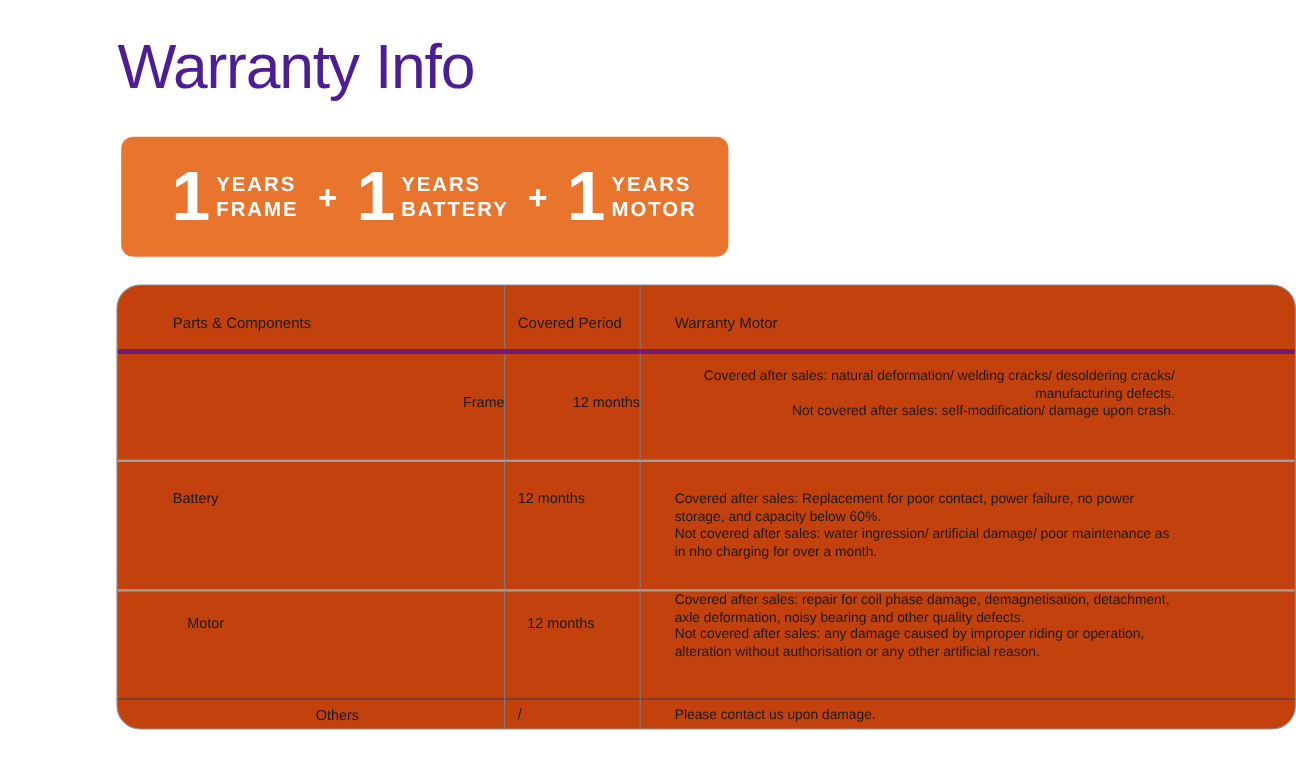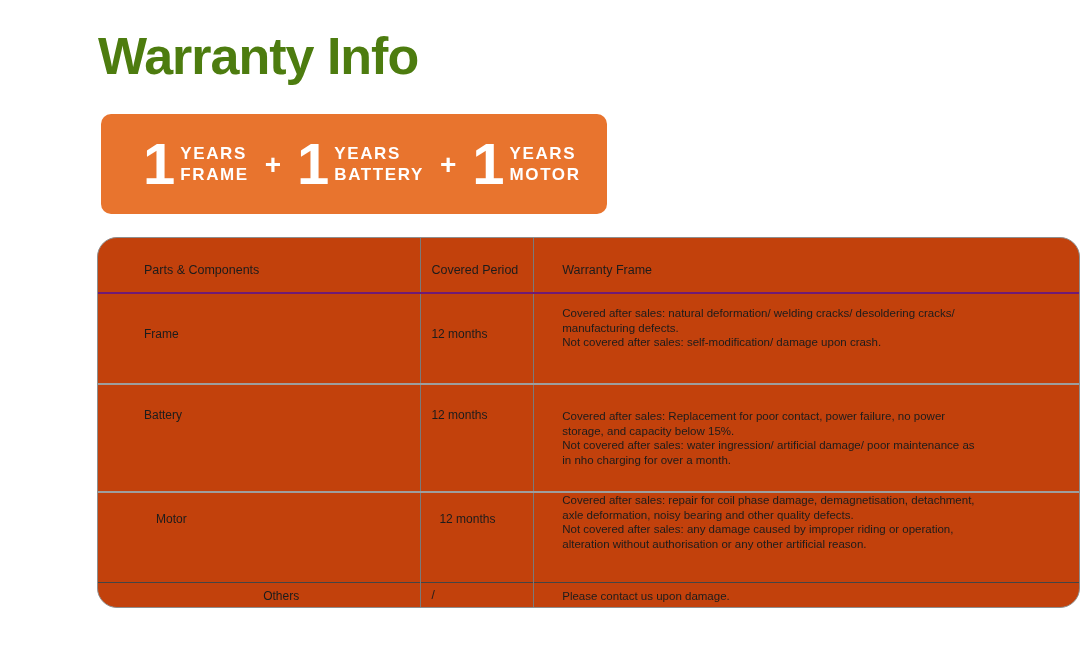--- a/index.html
+++ b/index.html
@@ -16,23 +16,23 @@
     overflow: hidden;
   }
 
   
   .title {
     position: absolute;
     left: 98px;
     top: 28px;
     font-size: 52px;
     line-height: 56px;
-    font-weight: 700;
+    font-weight: 400;
     letter-spacing: -1px;
-    color: #4d7c0f;
+    color: #4c1d95;
   }
 
   
   .banner {
     position: absolute;
     left: 101px;
     top: 114px;
     width: 506px;
     height: 100px;
     background: #E8742E;
@@ -107,21 +107,21 @@
     line-height: 14.5px;
     padding-right: 100px;
     white-space: pre-line;
   }
   tr.row-header   { height: 55px; }
   tr.row-frame    { height: 91px; }
   tr.row-battery  { height: 108px; }
   tr.row-motor    { height: 90px; }
   tr.row-others   { height: 27px; }
 
-  tr.row-frame td   { border-top: 2px solid #701a75; }
+  tr.row-frame td   { border-top: 4px solid #701a75; text-align: right; }
   tr.row-battery td { border-top: 2px solid #9e9e9e; }
   tr.row-motor td   { border-top: 2px solid #9e9e9e; }
   tr.row-others td  { border-top: 1px solid #444444; }
 
   tr.row-frame td.cell-c1,  tr.row-frame td.cell-c2  { padding-top: 33px; }
   tr.row-frame td.cell-c3   { padding-top: 12px; }
   tr.row-battery td.cell-c1, tr.row-battery td.cell-c2 { padding-top: 23px; }
   tr.row-battery td.cell-c3 { padding-top: 24px; }
   tr.row-motor td.cell-c1   { padding-top: 19px; padding-left: 58px; }
   tr.row-motor td.cell-c2   { padding-top: 19px; padding-left: 18px; }
@@ -167,32 +167,32 @@
     <table>
       <colgroup>
           <col class="c1">
           <col class="c2">
           <col class="c3">
         </colgroup>
       <tbody>
           <tr class="row-header">
         <th class="cell-c1">Parts &amp; Components</th>
         <th class="cell-c2">Covered Period</th>
-        <th class="cell-c3">Warranty Frame</th>
+        <th class="cell-c3">Warranty Motor</th>
       </tr>
       <tr class="row-frame">
         <td class="cell-c1">Frame</td>
         <td class="cell-c2">12 months</td>
         <td class="cell-c3">Covered after sales: natural deformation/ welding cracks/ desoldering cracks/ manufacturing defects.
 Not covered after sales: self-modification/ damage upon crash.</td>
       </tr>
       <tr class="row-battery">
         <td class="cell-c1">Battery</td>
         <td class="cell-c2">12 months</td>
-        <td class="cell-c3">Covered after sales: Replacement for poor contact, power failure, no power storage, and capacity below 15%.
+        <td class="cell-c3">Covered after sales: Replacement for poor contact, power failure, no power storage, and capacity below 60%.
 Not covered after sales: water ingression/ artificial damage/ poor maintenance as in nho charging for over a month.</td>
       </tr>
       <tr class="row-motor">
         <td class="cell-c1">Motor</td>
         <td class="cell-c2">12 months</td>
         <td class="cell-c3">Covered after sales: repair for coil phase damage, demagnetisation, detachment, axle deformation, noisy bearing and other quality defects.
 Not covered after sales: any damage caused by improper riding or operation, alteration without authorisation or any other artificial reason.</td>
       </tr>
       <tr class="row-others">
         <td class="cell-c1">Others</td>

